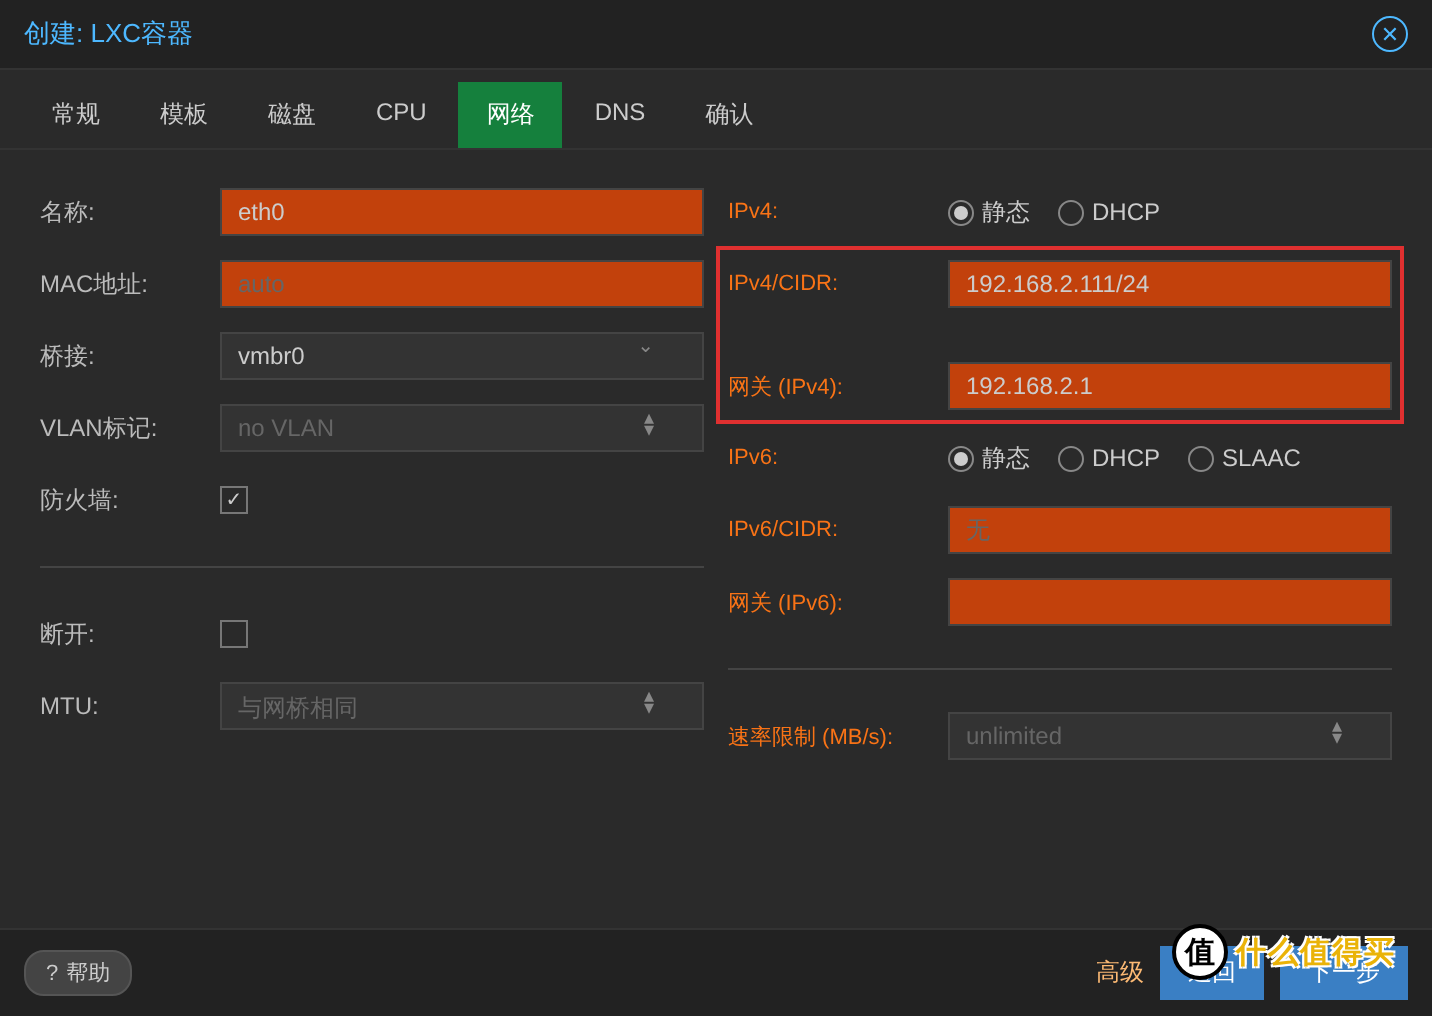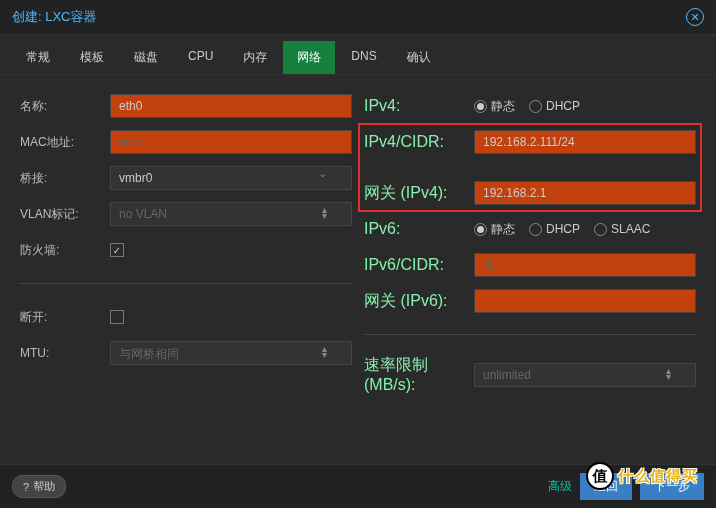--- a/index.html
+++ b/index.html
@@ -23,41 +23,40 @@
 .radios { display: flex; gap: 14px; align-items: center; flex: 1; }
 .radio { display: flex; align-items: center; gap: 4px; cursor: pointer; }
 .rcircle { width: 13px; height: 13px; border: 1px solid #888; border-radius: 50%; display: flex; align-items: center; justify-content: center; }
 .rcircle.on::after { content: ''; width: 7px; height: 7px; background: #ccc; border-radius: 50%; }
 .hr { border: none; border-top: 1px solid #444; margin: 10px 0; }
 .highlight { border: 2px solid #e03030; padding: 4px; margin: -6px; }
 .footer { display: flex; justify-content: space-between; align-items: center; padding: 8px 12px; background: #222; border-top: 1px solid #333; }
 .helpbtn { background: #444; border: 1px solid #555; border-radius: 10px; padding: 3px 10px; color: #ccc; font-size: 11px; cursor: pointer; display: flex; align-items: center; gap: 4px; }
 .footerright { display: flex; align-items: center; gap: 8px; }
 .fbtn { background: #3a7fc4; color: #fff; padding: 5px 14px; font-size: 12px; cursor: pointer; border: none; }
-.advanced { color: #14b8a6; font-size: 12px; display: flex; align-items: flex-start; gap: 4px; cursor: pointer; }
+.advanced { color: #fdba74; font-size: 12px; display: flex; align-items: flex-start; gap: 4px; cursor: pointer; }
 .watermark { position: absolute; right: 18px; bottom: 18px; display: flex; align-items: center; gap: 4px; }
 .wmcircle { width: 28px; height: 28px; border: 2px solid #000; border-radius: 50%; background: #fff; color: #000; display: flex; align-items: center; justify-content: center; font-size: 15px; font-weight: bold; }
 .wmtxt { color: #eab308; text-shadow: 1px 1px 0 #fff, -1px -1px 0 #fff, 1px -1px 0 #fff, -1px 1px 0 #fff; font-size: 15px; font-weight: bold; letter-spacing: 1px; }
-.lbl2 { width: 110px; color: #86efac; font-size: 16px; }
+.lbl2 { width: 110px; color: #f97316; font-size: 11px; }
 </style>
 </head>
 <body>
 
 <div class="dialog">
   <div class="titlebar">
     <span class="title">创建: LXC容器</span>
     <span class="closebtn">✕</span>
   </div>
 
   <div class="tabs" id="tabs">
       <div class="tab">常规</div>
       <div class="tab">模板</div>
       <div class="tab">磁盘</div>
       <div class="tab">CPU</div>
-      <div class="tab">内存</div>
       <div class="tab active">网络</div>
       <div class="tab">DNS</div>
       <div class="tab">确认</div>
     </div>
 
   <div class="content">
     <div class="col">
       <div class="row">
         <span class="lbl">名称:</span>
         <input class="inp" value="eth0" style="">

